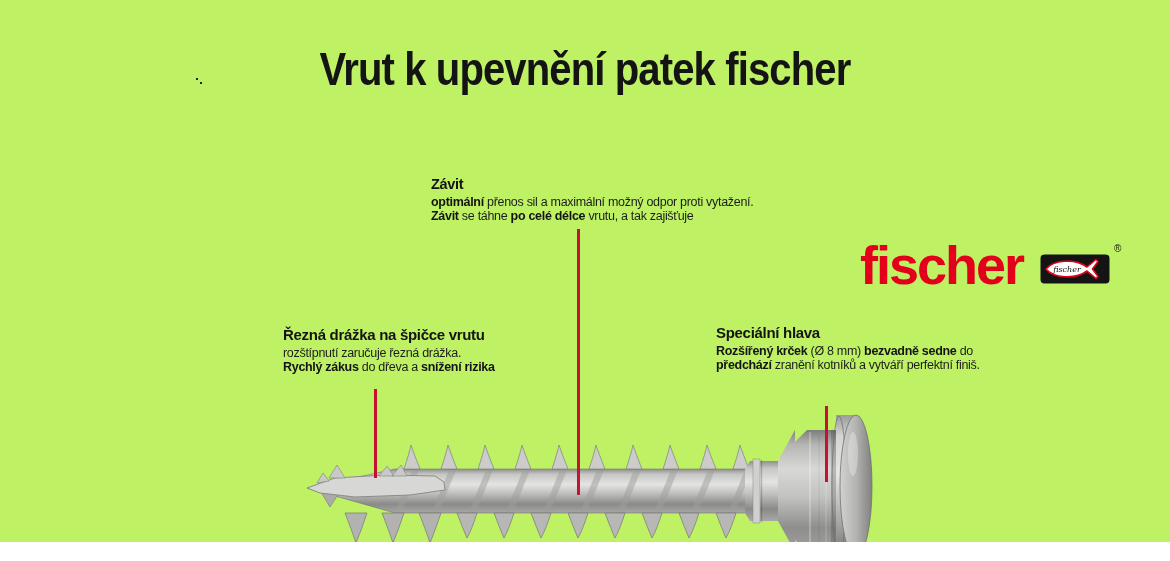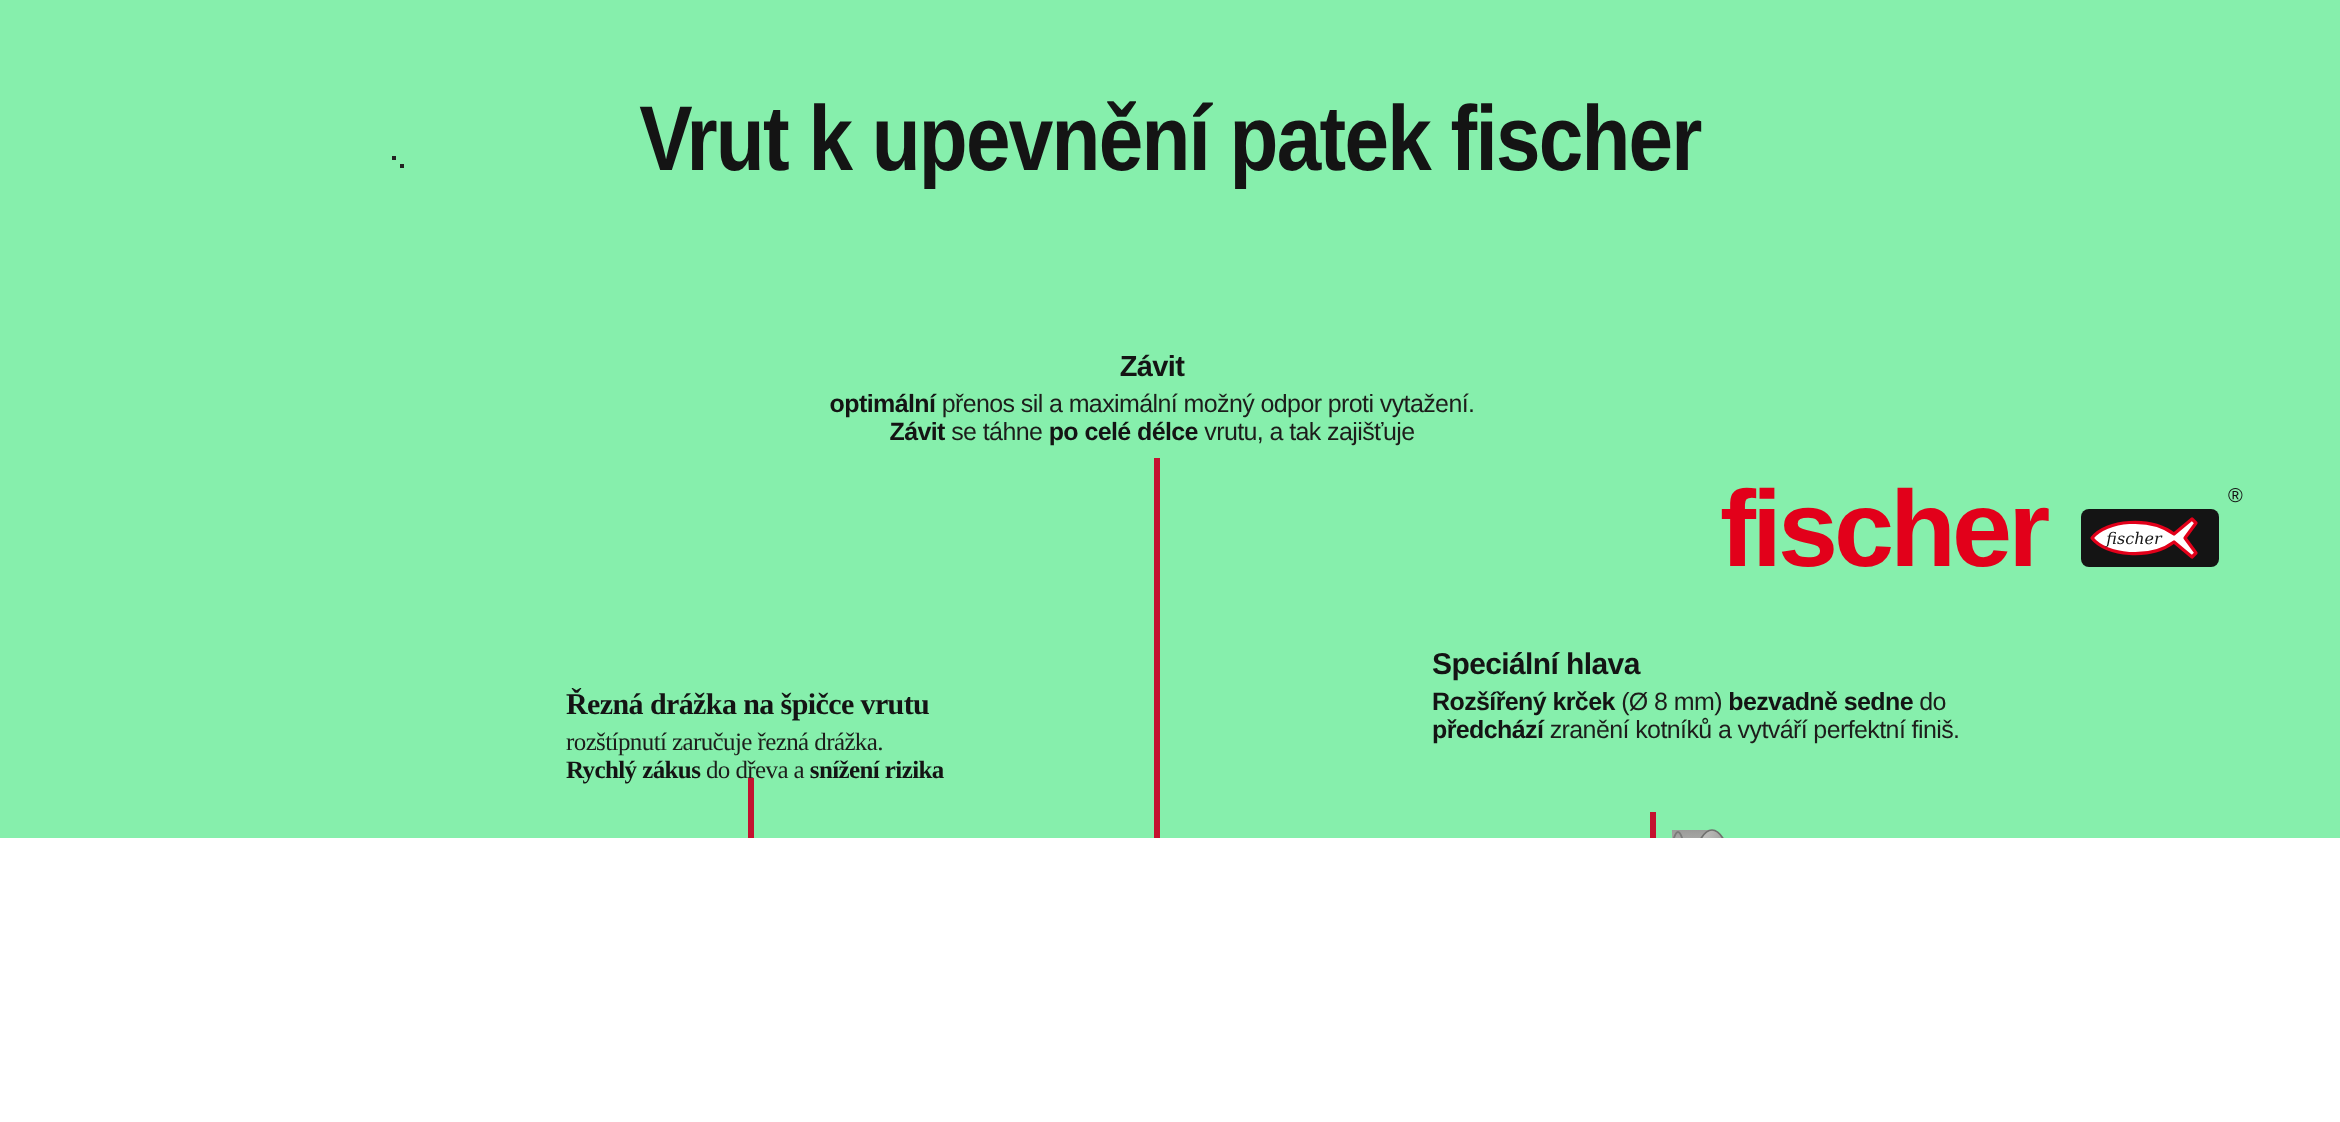--- a/index.html
+++ b/index.html
@@ -1,30 +1,30 @@
 <!DOCTYPE html>
 <html><head>
 <meta charset="utf-8">
 <style>
   html,body{margin:0;padding:0;background:#fff;}
-  .page{position:relative;width:1170px;height:419px;background:#86efac;overflow:hidden;
+  .page{position:relative;width:1170px;height:542px;background:#bef264;overflow:hidden;
         font-family:"Liberation Sans",sans-serif;color:#1d1d1b;}
   .title{position:absolute;top:46px;left:0;right:0;text-align:center;
          font-size:46px;font-weight:bold;letter-spacing:-1px;color:#141414;
          transform:scaleX(.87);transform-origin:50% 0;line-height:1;white-space:nowrap;}
   .dots{position:absolute;left:196px;top:78px;width:2px;height:2px;background:#222;
         box-shadow:4px 4px 0 0 #222;}
   .ann{position:absolute;width:330px;line-height:14px;font-size:12.5px;letter-spacing:-0.3px;}
   .ann .ann-h{font-weight:bold;font-size:15px;letter-spacing:-0.3px;margin:0 0 4px 0;color:#141414;}
   .ann .line{white-space:nowrap;}
   .ann .line span{color:#1d1d1b;}
   .ann .line .b{font-weight:bold;color:#141414;}
-  .ann-zavit{left:411px;top:177px;text-align:center;}
+  .ann-zavit{left:431px;top:177px;}
   .ann-zavit .ann-h{font-size:14.5px;}
-  .ann-rezna{left:283px;top:346px;font-family:Liberation Serif, serif;}
+  .ann-rezna{left:283px;top:328px;}
   .ann-hlava{left:716px;top:326px;}
   .leader{position:absolute;width:2.5px;background:#c41230;z-index:5;}
   .leader-zavit{left:577px;top:229px;height:266px;}
   .leader-rezna{left:374px;top:389px;height:89px;}
   .leader-hlava{left:825px;top:406px;height:76px;}
   .brand{position:absolute;left:860px;top:238px;height:60px;}
   .brand-word{position:absolute;left:0;top:0;font-size:54px;line-height:54px;font-weight:bold;
               letter-spacing:-2px;color:#e2001a;}
   .fishbox{position:absolute;left:180px;top:16px;width:70px;height:30px;}
   .regmark{position:absolute;left:254px;top:5px;font-size:10px;color:#141414;}

